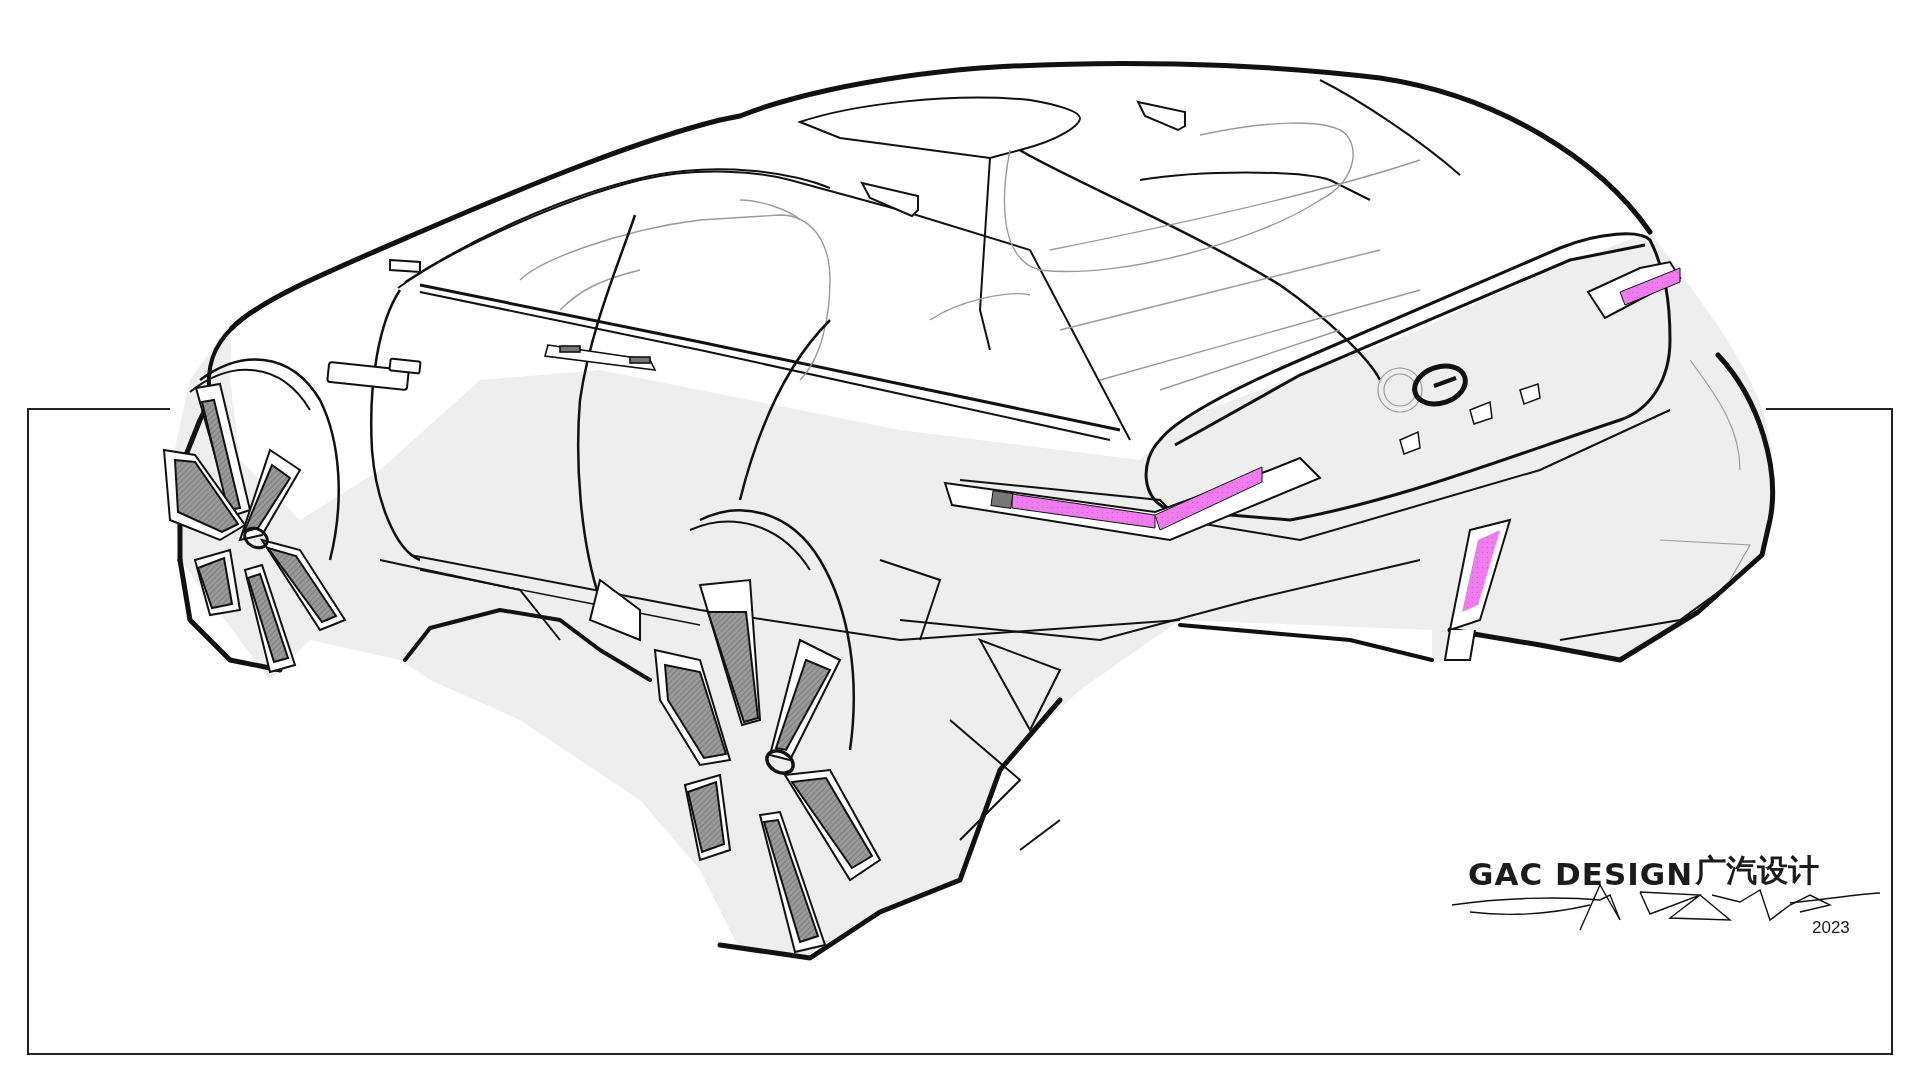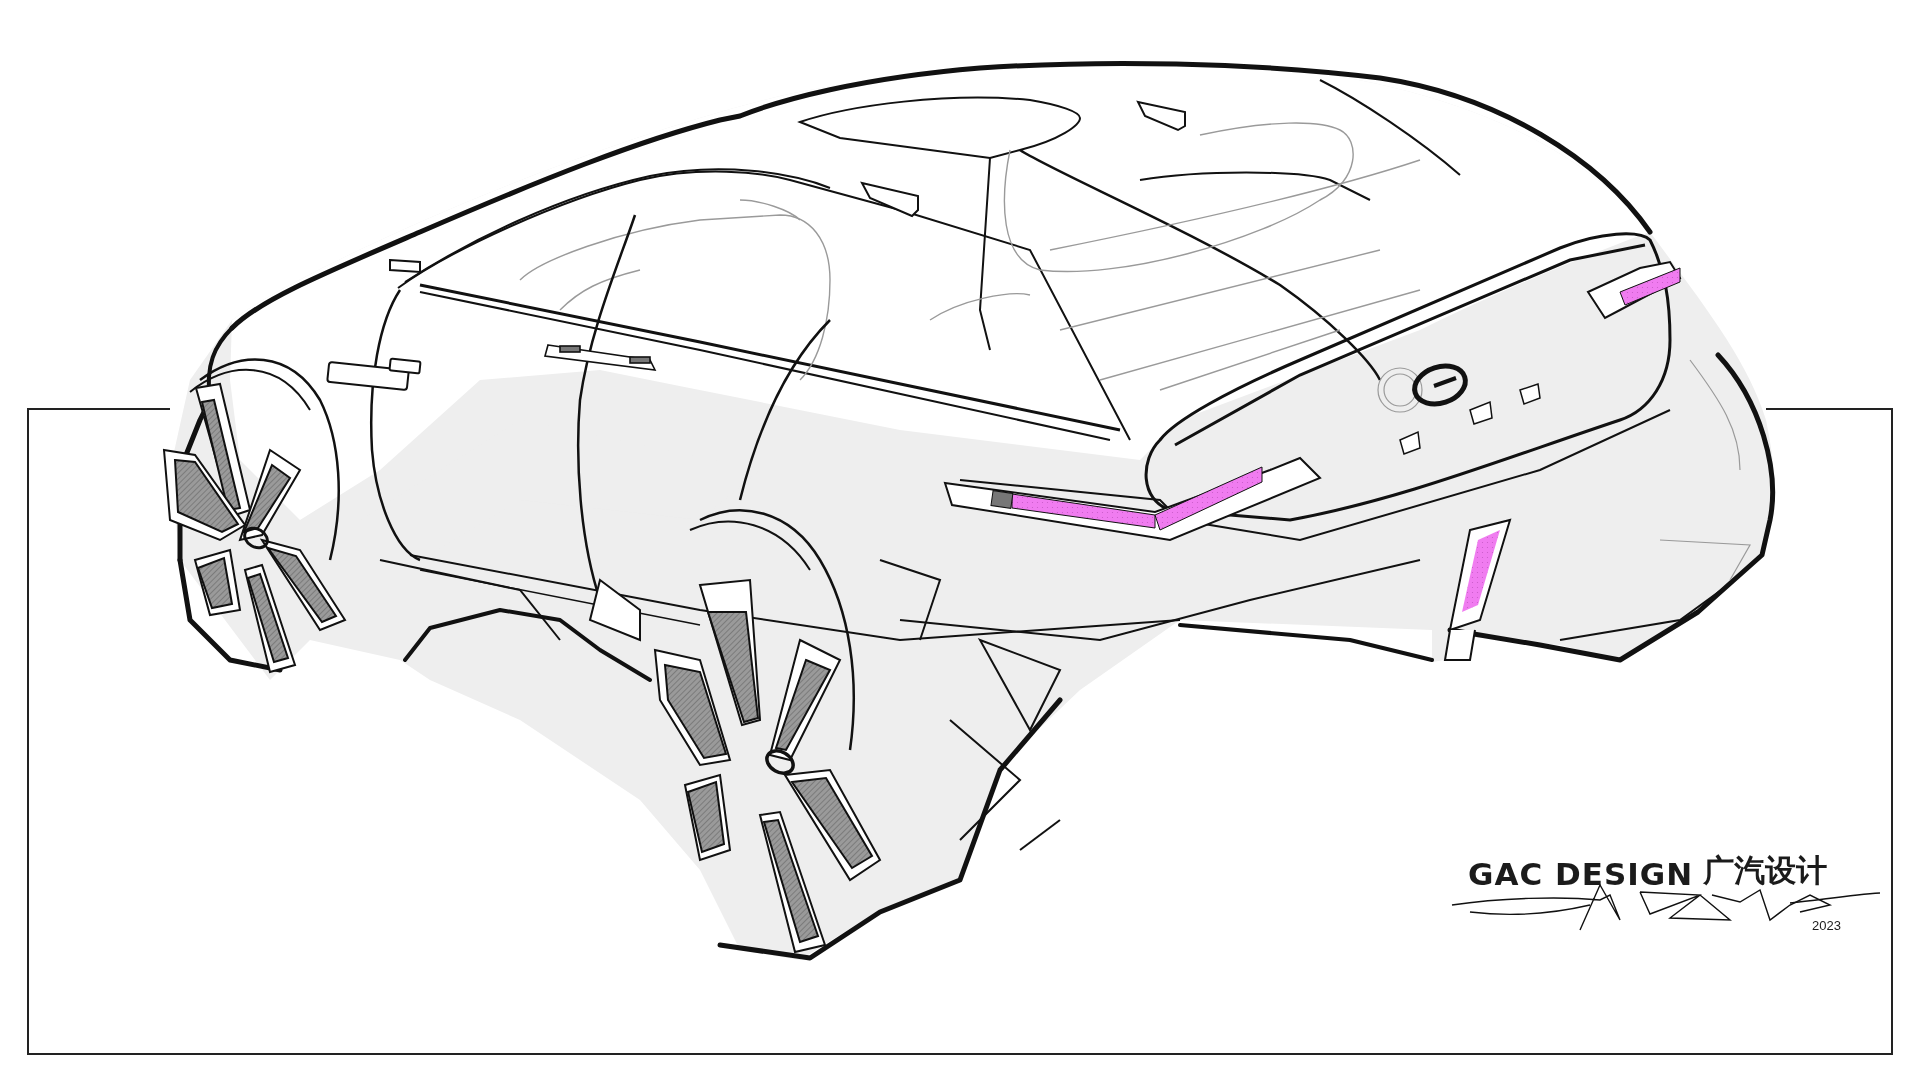--- a/index.html
+++ b/index.html
@@ -1,20 +1,20 @@
 <!DOCTYPE html>
 <html><head>
 <meta charset="utf-8">
 <style>
   html, body { margin:0; padding:0; background:#ffffff; }
   body { width:1920px; height:1080px; position:relative; overflow:hidden; font-family:"Liberation Sans", sans-serif; }
   #stage { position:absolute; left:0; top:0; width:1920px; height:1080px; }
   .logo { position:absolute; left:1468px; top:856px; height:36px; display:flex; align-items:flex-end; font-family:"DejaVu Sans", sans-serif; font-weight:bold; font-size:31px; letter-spacing:1px; color:#1b1b1b; white-space:nowrap; }
-  .logo .cn { margin-left:10px; letter-spacing:0; font-weight:bold; }
-  .year { position:absolute; left:1812px; top:918px; font-family:"Liberation Sans", sans-serif; font-size:13px; color:#1b1b1b; }
+  .logo .cn { margin-left:2px; letter-spacing:0; font-weight:bold; }
+  .year { position:absolute; left:1812px; top:918px; font-family:"Liberation Sans", sans-serif; font-size:17px; color:#1b1b1b; }
 </style>
 </head>
 <body>
 
 <div id="stage">
 <svg width="1920" height="1080" viewBox="0 0 1920 1080" xmlns="http://www.w3.org/2000/svg">
   <defs>
     <pattern id="hatch" width="4" height="4" patternUnits="userSpaceOnUse" patternTransform="rotate(45)">
       <rect width="4" height="4" fill="#9a9a9a"></rect>
       <line x1="0" y1="0" x2="0" y2="4" stroke="#6e6e6e" stroke-width="1.4"></line>

